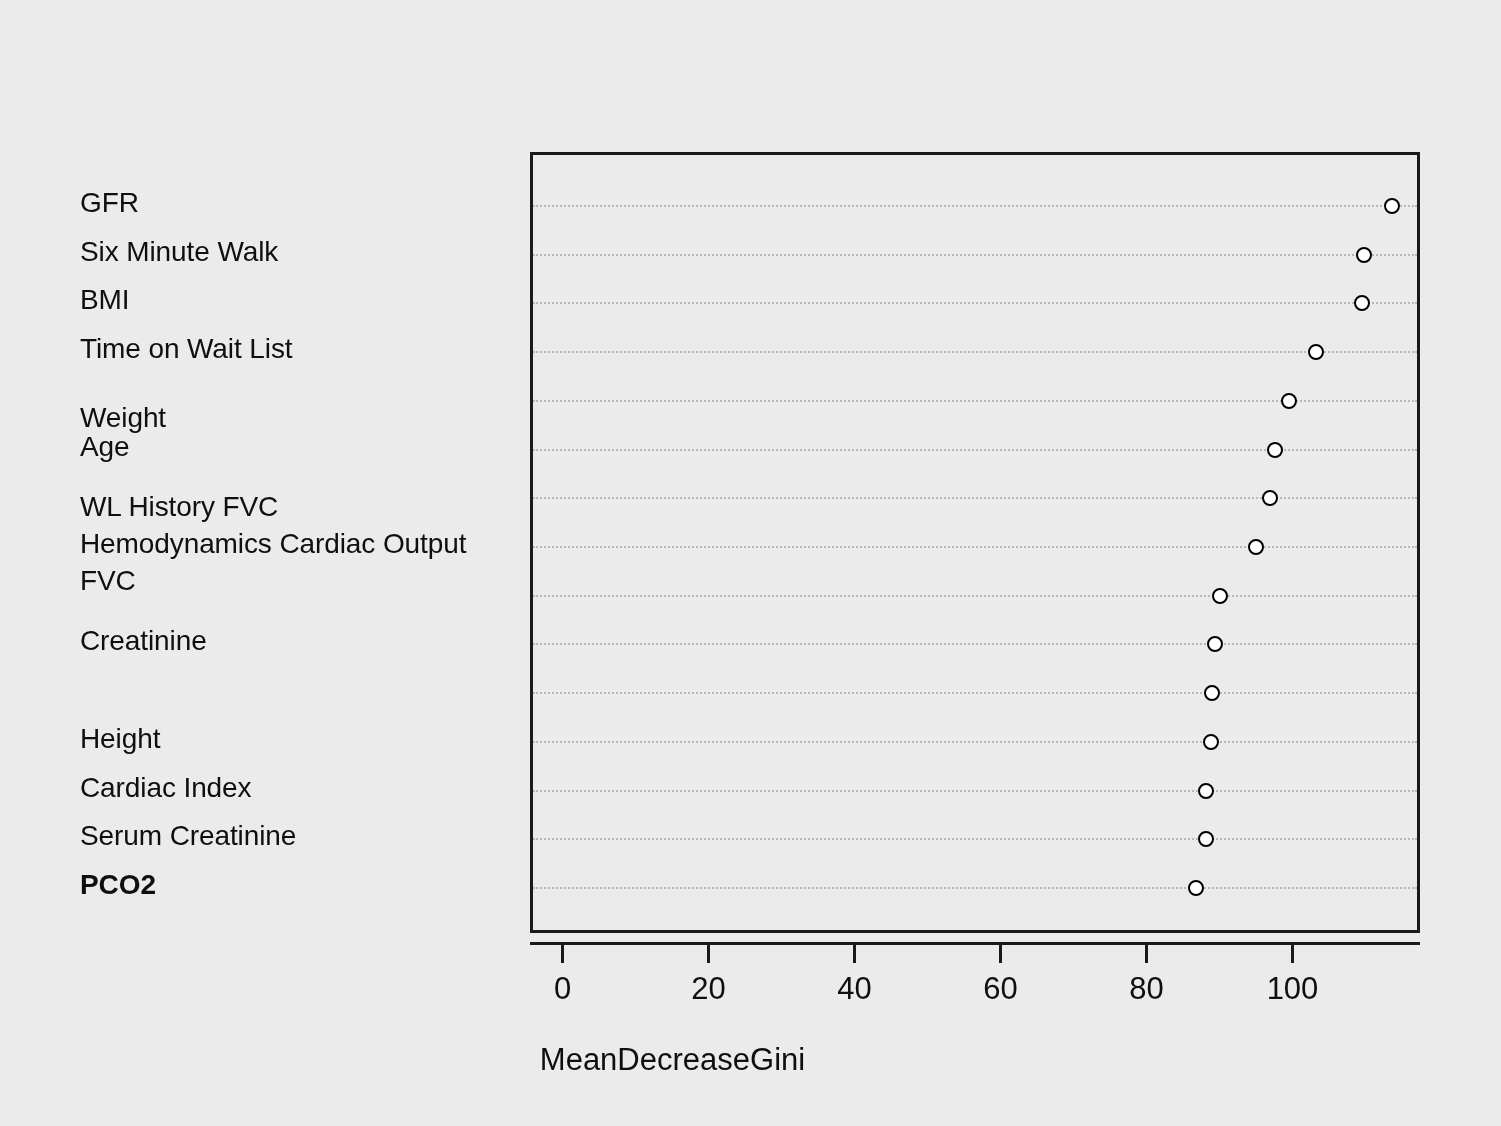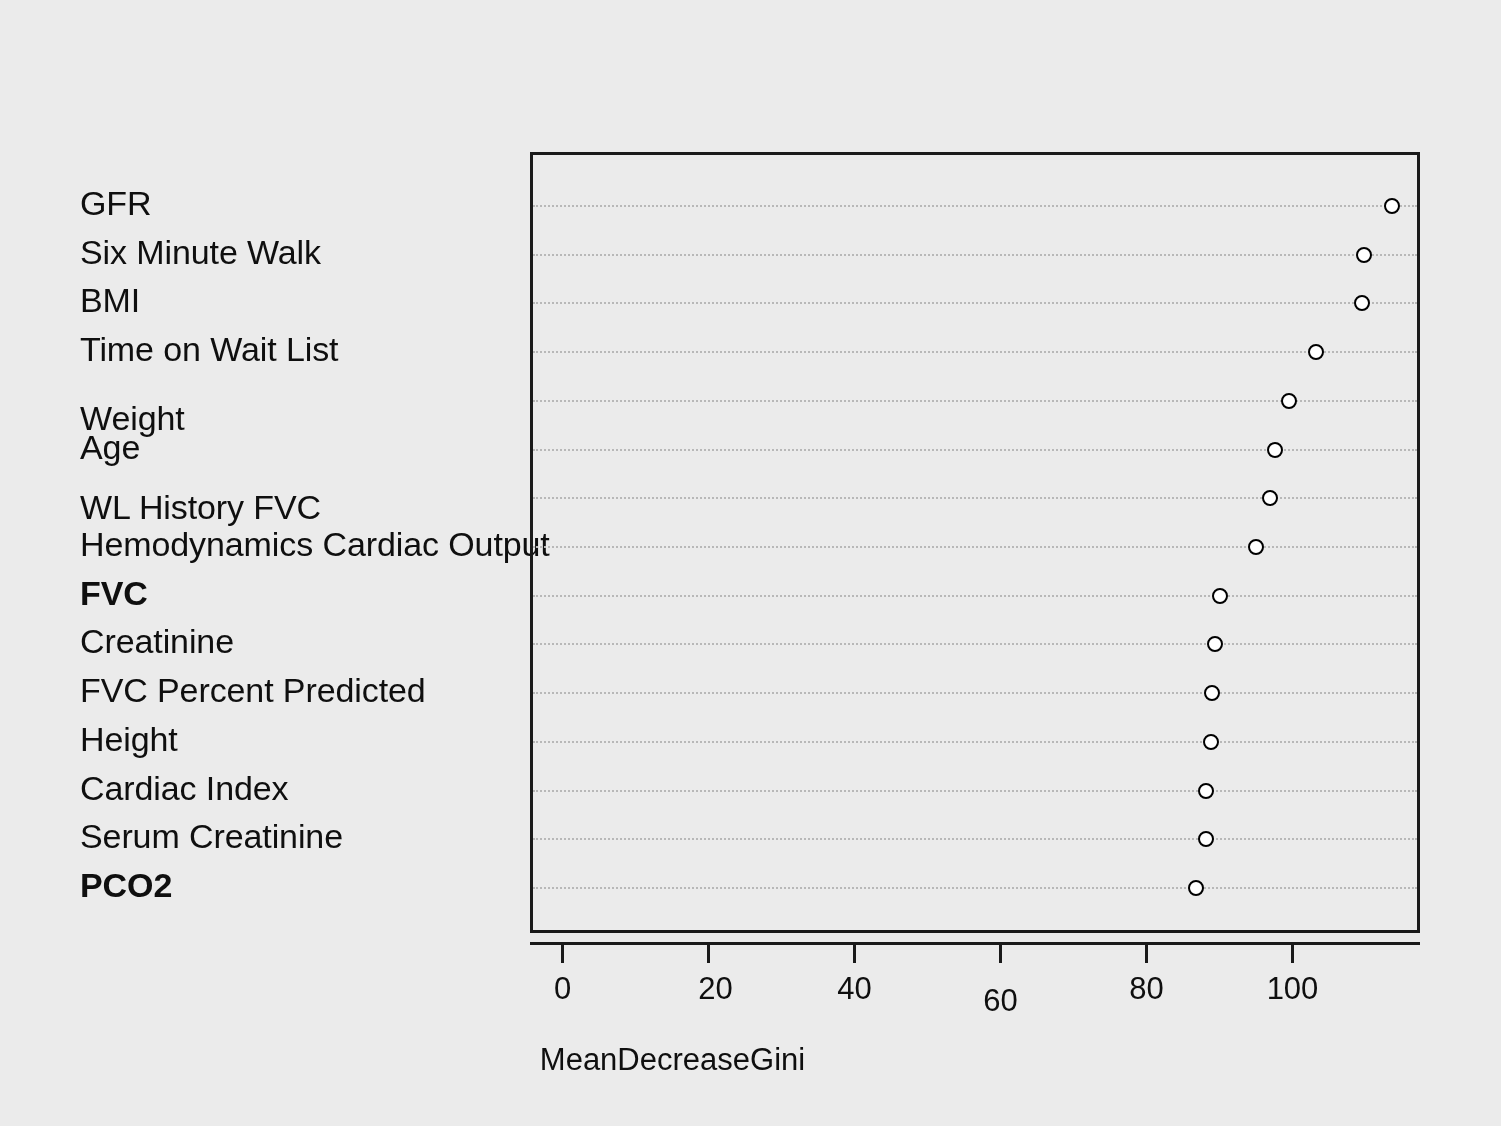--- a/index.html
+++ b/index.html
@@ -24,21 +24,21 @@
   #labels {
     position: absolute;
     left: 0;
     top: 0;
     width: 530px;
     height: 1126px;
   }
   .var-label {
     position: absolute;
     left: 80px;
-    font-size: 34px;
+    font-size: 28px;
     line-height: 30px;
     color: #0f0f0f;
     white-space: nowrap;
     transform: translateY(-50%);
     letter-spacing: -0.1px;
   }
   
   #panel {
     position: absolute;
     left: 530px;
@@ -116,23 +116,22 @@
 
   <div id="labels">
       <div class="var-label" style="top: 203px;">GFR</div>
       <div class="var-label" style="top: 251.714px;">Six Minute Walk</div>
       <div class="var-label" style="top: 300.429px;">BMI</div>
       <div class="var-label" style="top: 349.143px;">Time on Wait List</div>
       <div class="var-label" style="top: 397.857px; margin-top: 20px;">Weight</div>
       <div class="var-label" style="top: 446.571px;">Age</div>
       <div class="var-label" style="top: 495.286px; margin-top: 12px;">WL History FVC</div>
       <div class="var-label" style="top: 544px;">Hemodynamics Cardiac Output</div>
-      <div class="var-label" style="top: 593px; font-weight: bold;">FVC</div>
+      <div class="var-label" style="top: 581px;">FVC</div>
       <div class="var-label" style="top: 641.429px;">Creatinine</div>
-      <div class="var-label" style="top: 690.143px;">FVC Percent Predicted</div>
       <div class="var-label" style="top: 738.857px;">Height</div>
       <div class="var-label" style="top: 787.571px;">Cardiac Index</div>
       <div class="var-label" style="top: 836.286px;">Serum Creatinine</div>
       <div class="var-label" style="top: 885px; font-weight: bold;">PCO2</div>
     </div>
 
   <div id="panel">
     <div id="gridlines">
         <div class="gridline" style="top: 51px;"></div>
         <div class="gridline" style="top: 99.7143px;"></div>
@@ -167,25 +166,25 @@
         <div class="point" title="Serum Creatinine: 87.7" style="left: 672.71px; top: 684.286px;"></div>
         <div class="point" title="PCO2: 86.4" style="left: 663.22px; top: 733px;"></div>
       </div>
   </div>
 
   <div id="xaxis-line"></div>
   <div id="xticks">
       <div class="xtick" style="left: 562.5px;"></div>
       <div class="xticklabel" style="left: 562.5px;">0</div>
       <div class="xtick" style="left: 708.5px;"></div>
-      <div class="xticklabel" style="left: 708.5px; margin-left: 7px;">20</div>
+      <div class="xticklabel" style="left: 708.5px;">20</div>
       <div class="xtick" style="left: 854.5px;"></div>
       <div class="xticklabel" style="left: 854.5px; text-align: center;">40</div>
       <div class="xtick" style="left: 1000.5px;"></div>
-      <div class="xticklabel" style="left: 1000.5px; margin-top: 12px;">60</div>
+      <div class="xticklabel" style="left: 1000.5px;">60</div>
       <div class="xtick" style="left: 1146.5px;"></div>
       <div class="xticklabel" style="left: 1146.5px; text-align: right;">80</div>
       <div class="xtick" style="left: 1292.5px;"></div>
       <div class="xticklabel" style="left: 1292.5px;">100</div>
     </div>
 
   <div id="xtitle">
     <span id="xtitle-inner">MeanDecreaseGini</span>
   </div>
 

